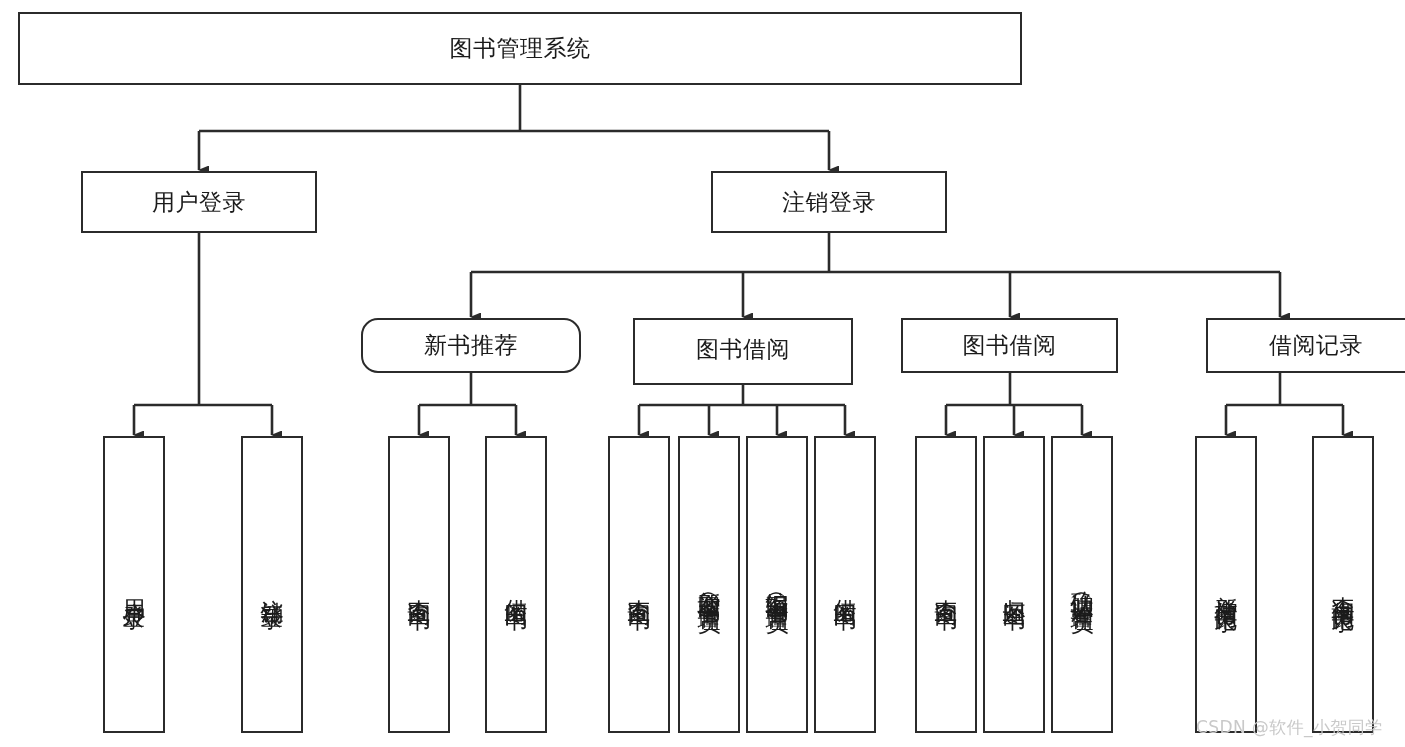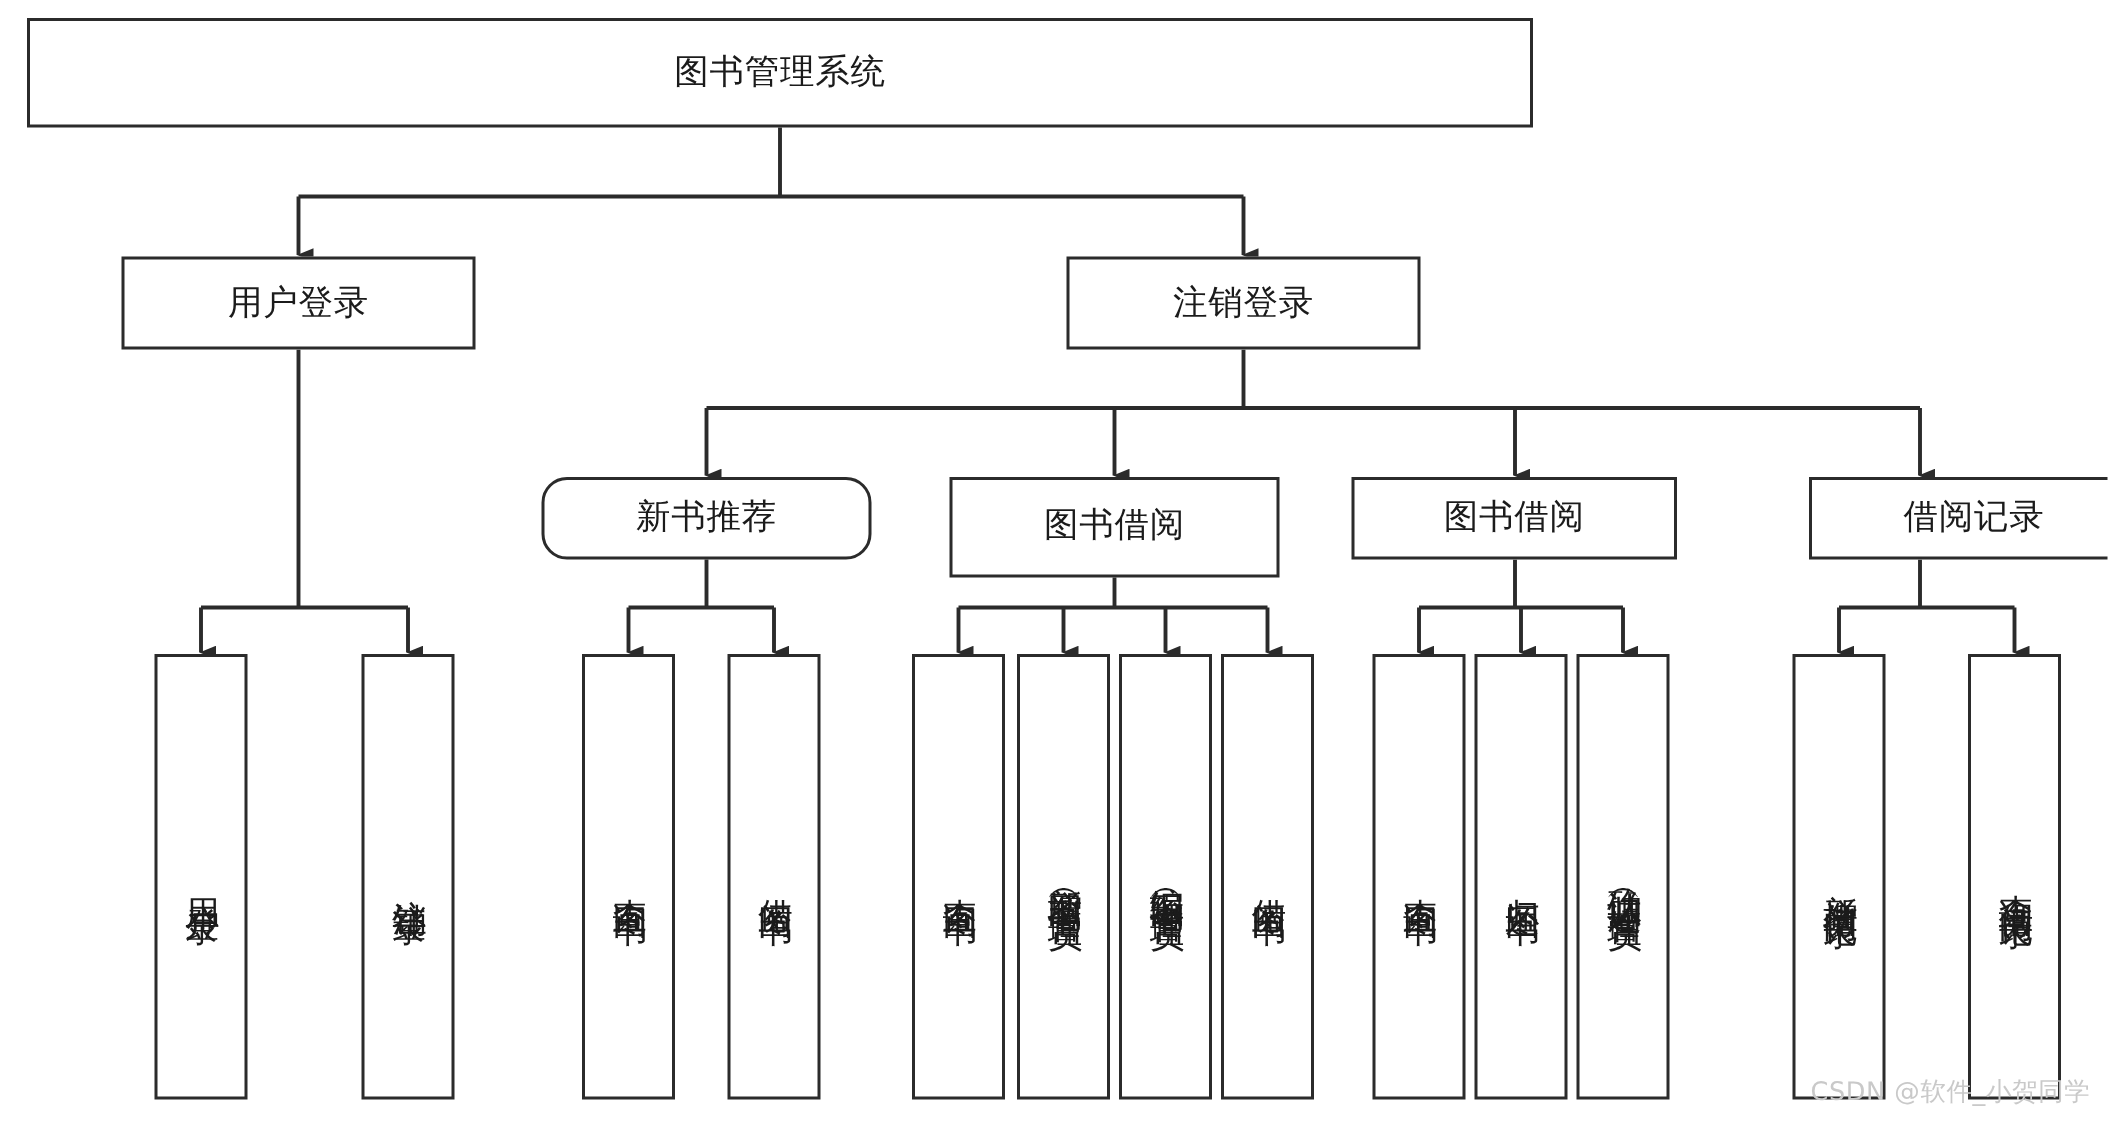--- a/index.html
+++ b/index.html
@@ -178,15 +178,15 @@
         <span class="node-label">确认归还（管理员）</span>
       </div>
       <div class="node vertical center-v" style="left: 1195px; top: 436px; width: 62px; height: 297px;">
         <span class="node-label">新增借阅记录</span>
       </div>
       <div class="node vertical center-v" style="left: 1312px; top: 436px; width: 62px; height: 297px;">
         <span class="node-label">查询借阅记录</span>
       </div>
     </div>
 
-  <div class="watermark" style="left: 1196px; top: 716px; padding-left: 11px;">CSDN @软件_小贺同学</div>
+  <div class="watermark" style="left: 1196px; top: 716px;">CSDN @软件_小贺同学</div>
 
 </div>
 
 </body></html>

